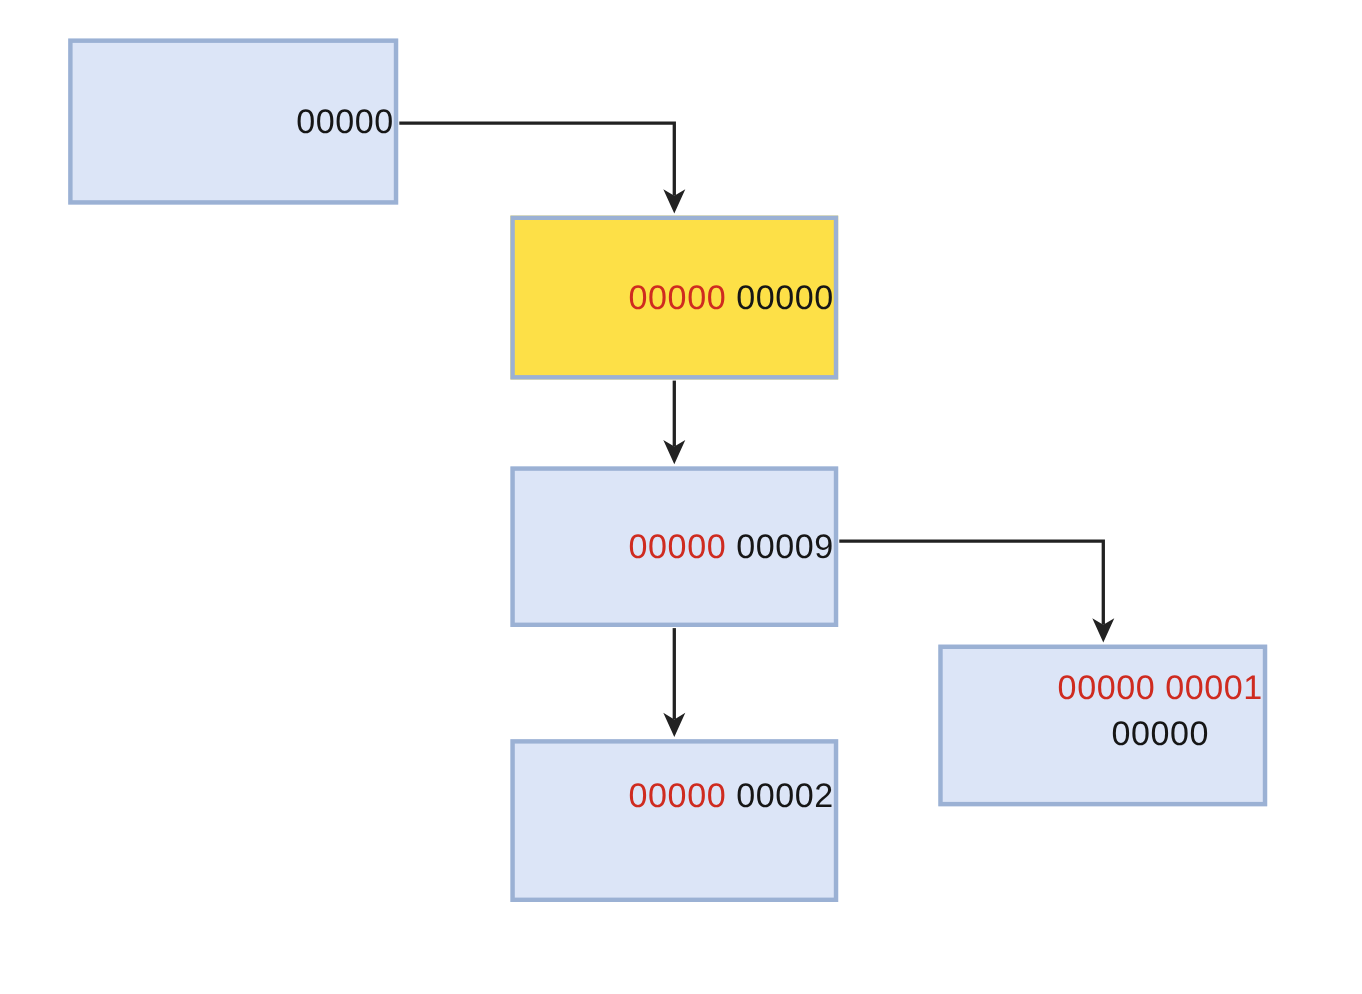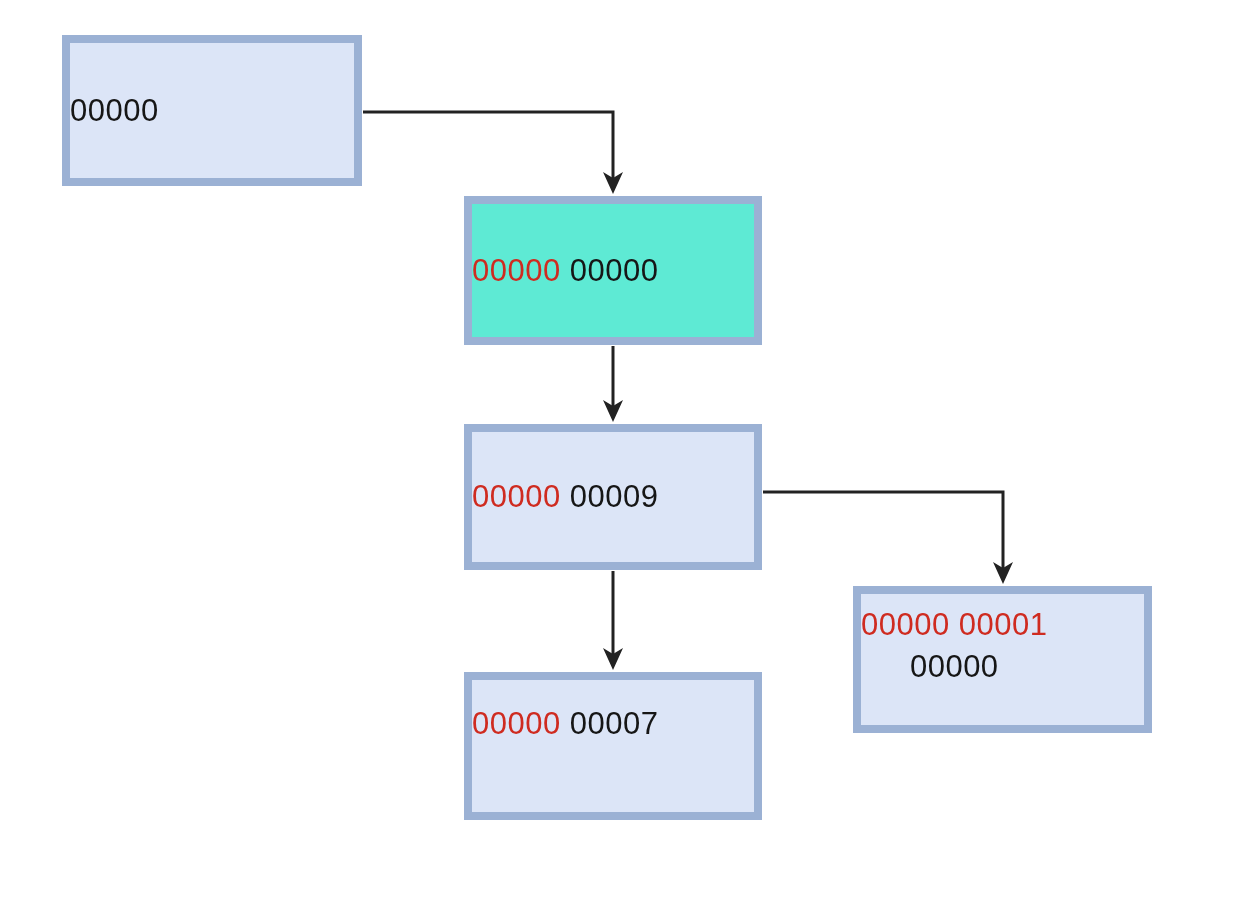--- a/index.html
+++ b/index.html
@@ -24,23 +24,23 @@
     top: 0;
     left: 0;
     width: 1238px;
     height: 904px;
     display: block;
   }
   .node-box {
     position: absolute;
     box-sizing: border-box;
     background: #dce5f7;
-    border: 8px solid #c2410c;
+    border: 4px solid #c2410c;
     display: flex;
-    justify-content: flex-start;
+    justify-content: flex-end;
   }
   .node-label {
     font-family: "Liberation Sans", sans-serif;
     font-size: 31px;
     line-height: 42px;
     letter-spacing: 0.5px;
     text-align: center;
     white-space: pre;
     color: #161616;
   }
@@ -70,27 +70,27 @@
           <path d="M 763 492 L 1003 492 L 1003 568" fill="none" stroke="#222222" stroke-width="3" stroke-linecap="butt" stroke-linejoin="miter"></path>
           <path d="M 1003 584 L 993 562 L 1003 568 L 1013 562 Z" fill="#222222"></path>
         </g>
       </g>
   </svg>
 
   <div id="node-layer">
       <div class="node-box" style="left: 62px; top: 35px; width: 300px; height: 151px; background: rgb(220, 229, 247); border-color: rgb(155, 177, 212); align-items: center;">
         <div class="node-label"><div><span class="seg-black" style="color: rgb(22, 22, 22);">00000</span></div></div>
       </div>
-      <div class="node-box" style="left: 464px; top: 196px; width: 298px; height: 149px; background: #5eead4; border-color: rgb(155, 177, 212); align-items: center;">
+      <div class="node-box" style="left: 464px; top: 196px; width: 298px; height: 149px; background: #fde047; border-color: rgb(155, 177, 212); align-items: center;">
         <div class="node-label"><div><span class="seg-red" style="color: rgb(207, 43, 32);">00000</span><span class="seg-black" style="color: rgb(22, 22, 22);"> </span><span class="seg-black" style="color: rgb(22, 22, 22);">00000</span></div></div>
       </div>
       <div class="node-box" style="left: 464px; top: 424px; width: 298px; height: 146px; background: rgb(220, 229, 247); border-color: rgb(155, 177, 212); align-items: center;">
         <div class="node-label"><div><span class="seg-red" style="color: rgb(207, 43, 32);">00000</span><span class="seg-black" style="color: rgb(22, 22, 22);"> </span><span class="seg-black" style="color: rgb(22, 22, 22);">00009</span></div></div>
       </div>
       <div class="node-box" style="left: 464px; top: 672px; width: 298px; height: 148px; background: rgb(220, 229, 247); border-color: rgb(155, 177, 212); align-items: center; padding-bottom: 44.52px;">
-        <div class="node-label"><div><span class="seg-red" style="color: rgb(207, 43, 32);">00000</span><span class="seg-black" style="color: rgb(22, 22, 22);"> </span><span class="seg-black" style="color: rgb(22, 22, 22);">00007</span></div></div>
+        <div class="node-label"><div><span class="seg-red" style="color: rgb(207, 43, 32);">00000</span><span class="seg-black" style="color: rgb(22, 22, 22);"> </span><span class="seg-black" style="color: rgb(22, 22, 22);">00002</span></div></div>
       </div>
       <div class="node-box" style="left: 853px; top: 586px; width: 299px; height: 147px; background: rgb(220, 229, 247); border-color: rgb(155, 177, 212); align-items: center; padding-bottom: 26.46px;">
         <div class="node-label"><div><span class="seg-red" style="color: rgb(207, 43, 32);">00000 00001</span></div><div><span class="seg-black" style="color: rgb(22, 22, 22);">00000</span></div></div>
       </div>
     </div>
 
 </div>
 
 </body></html>

